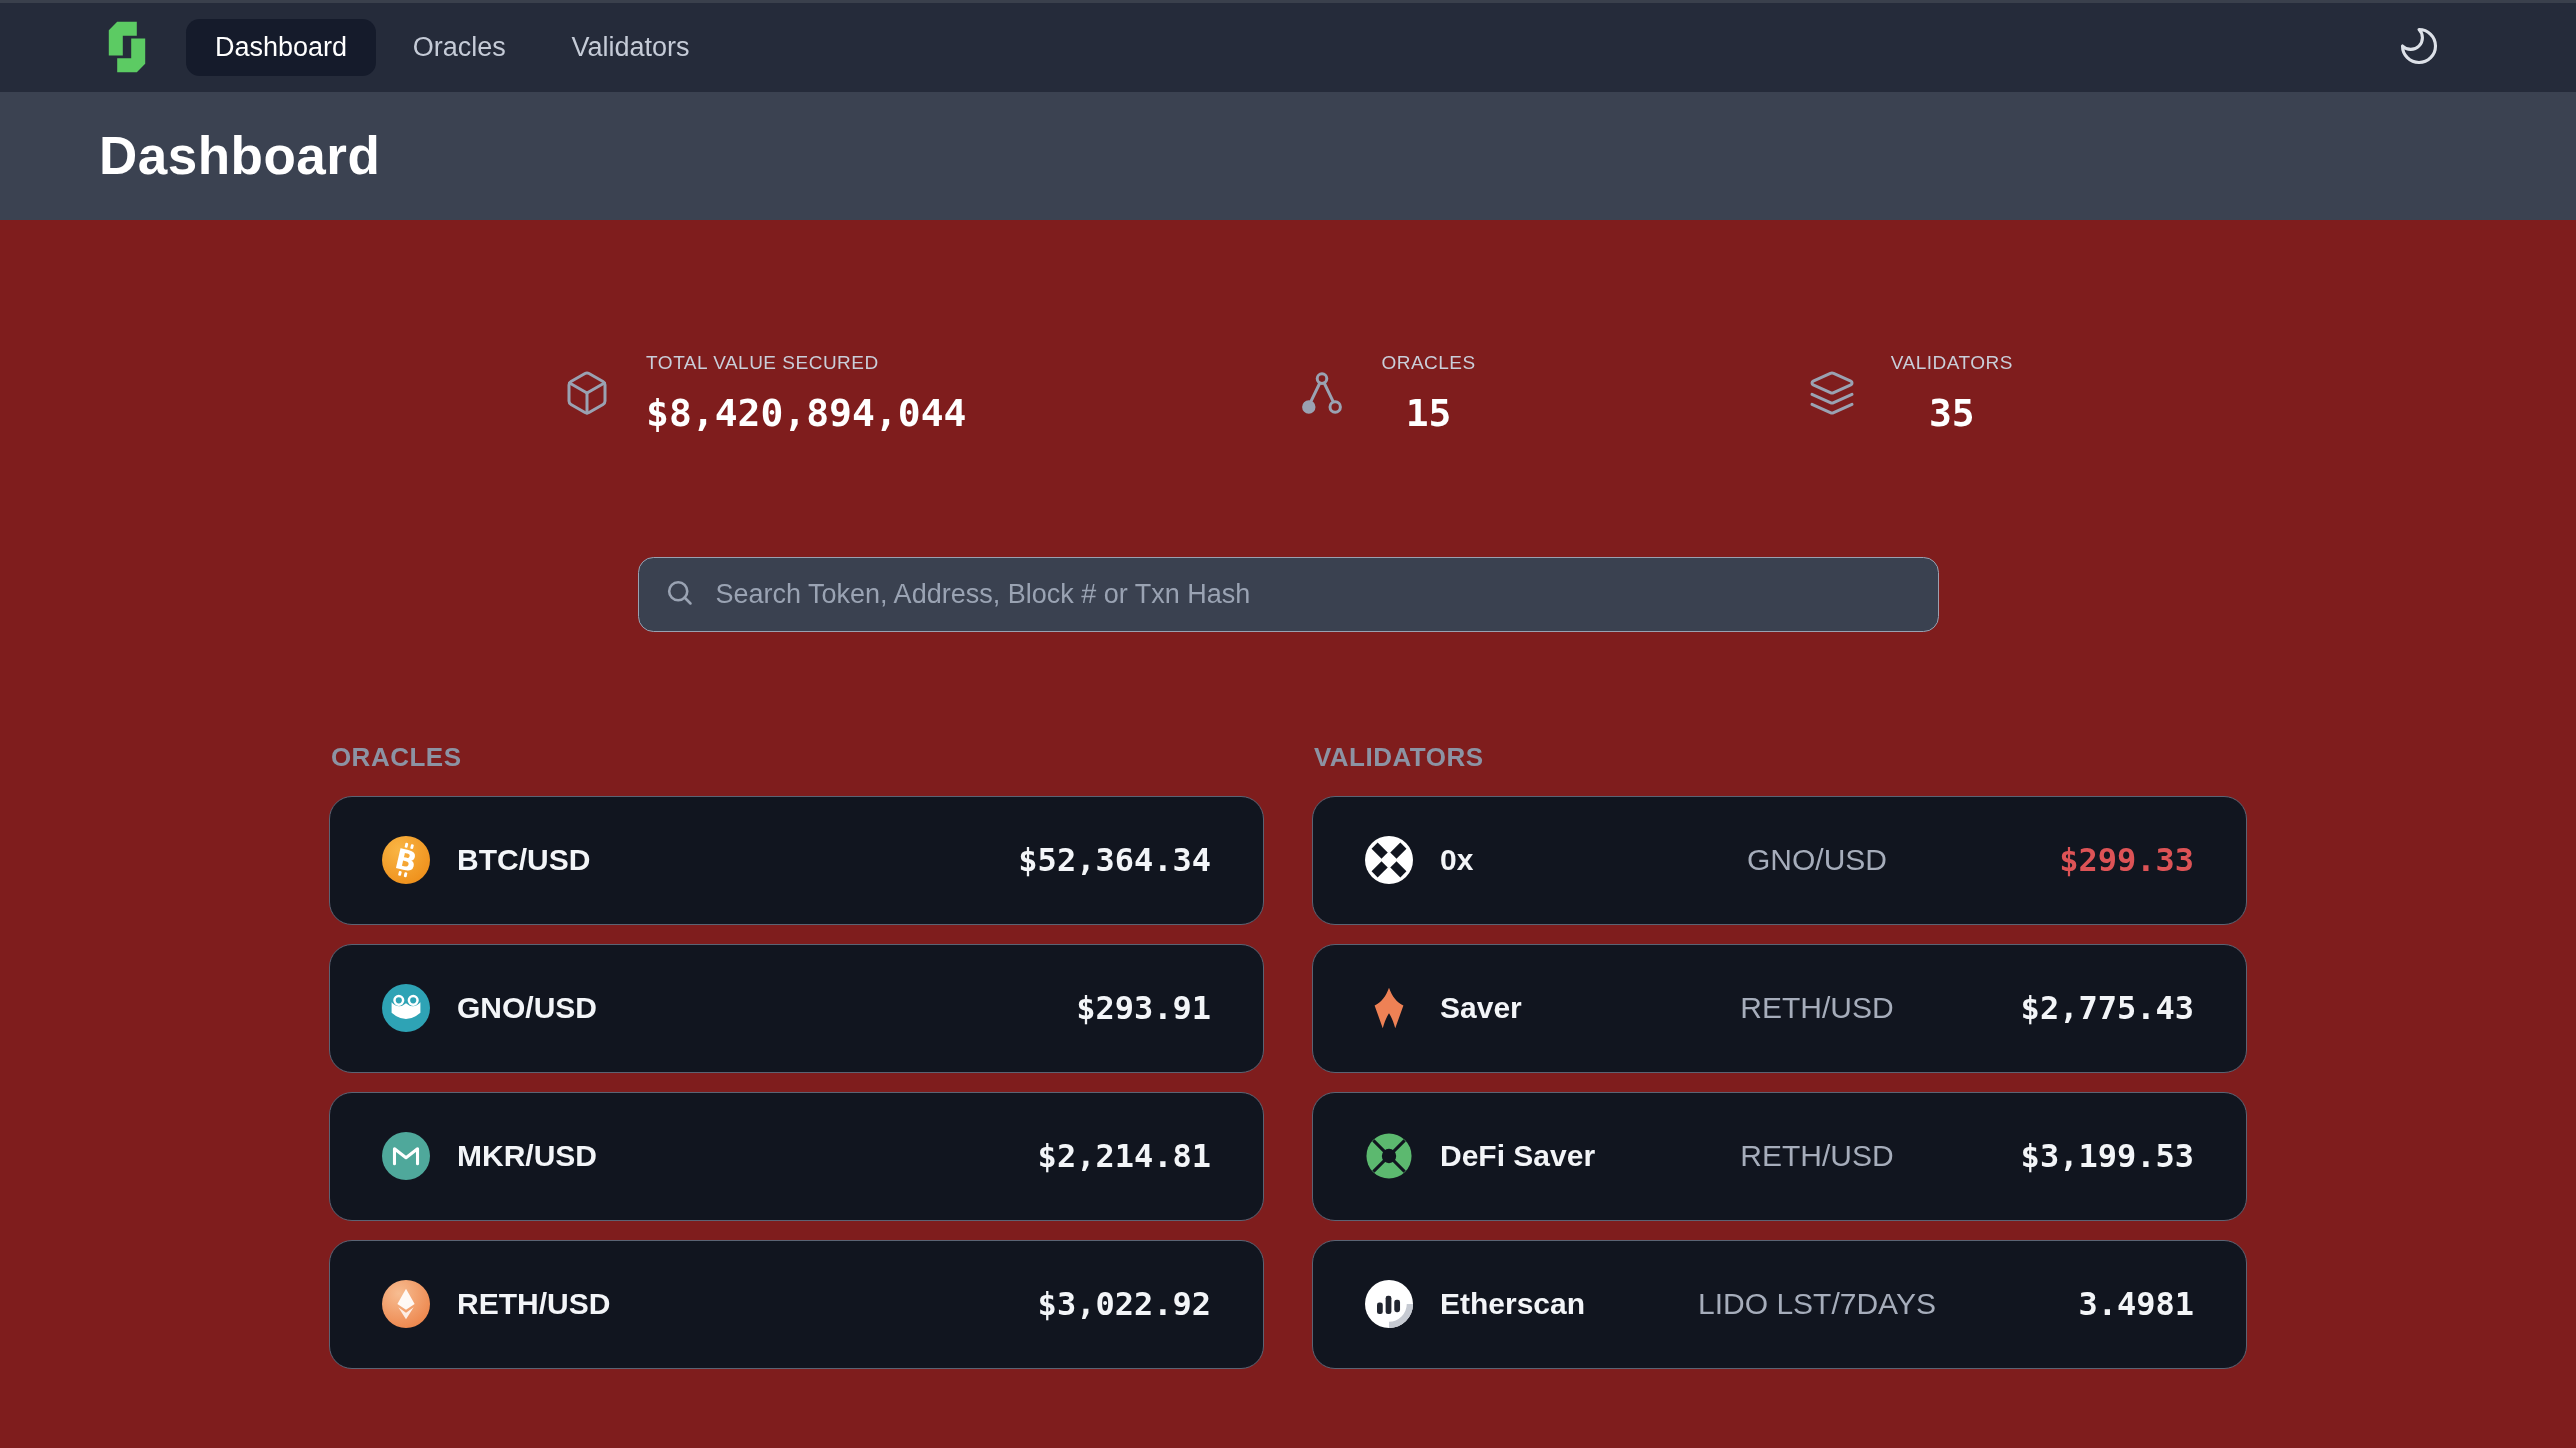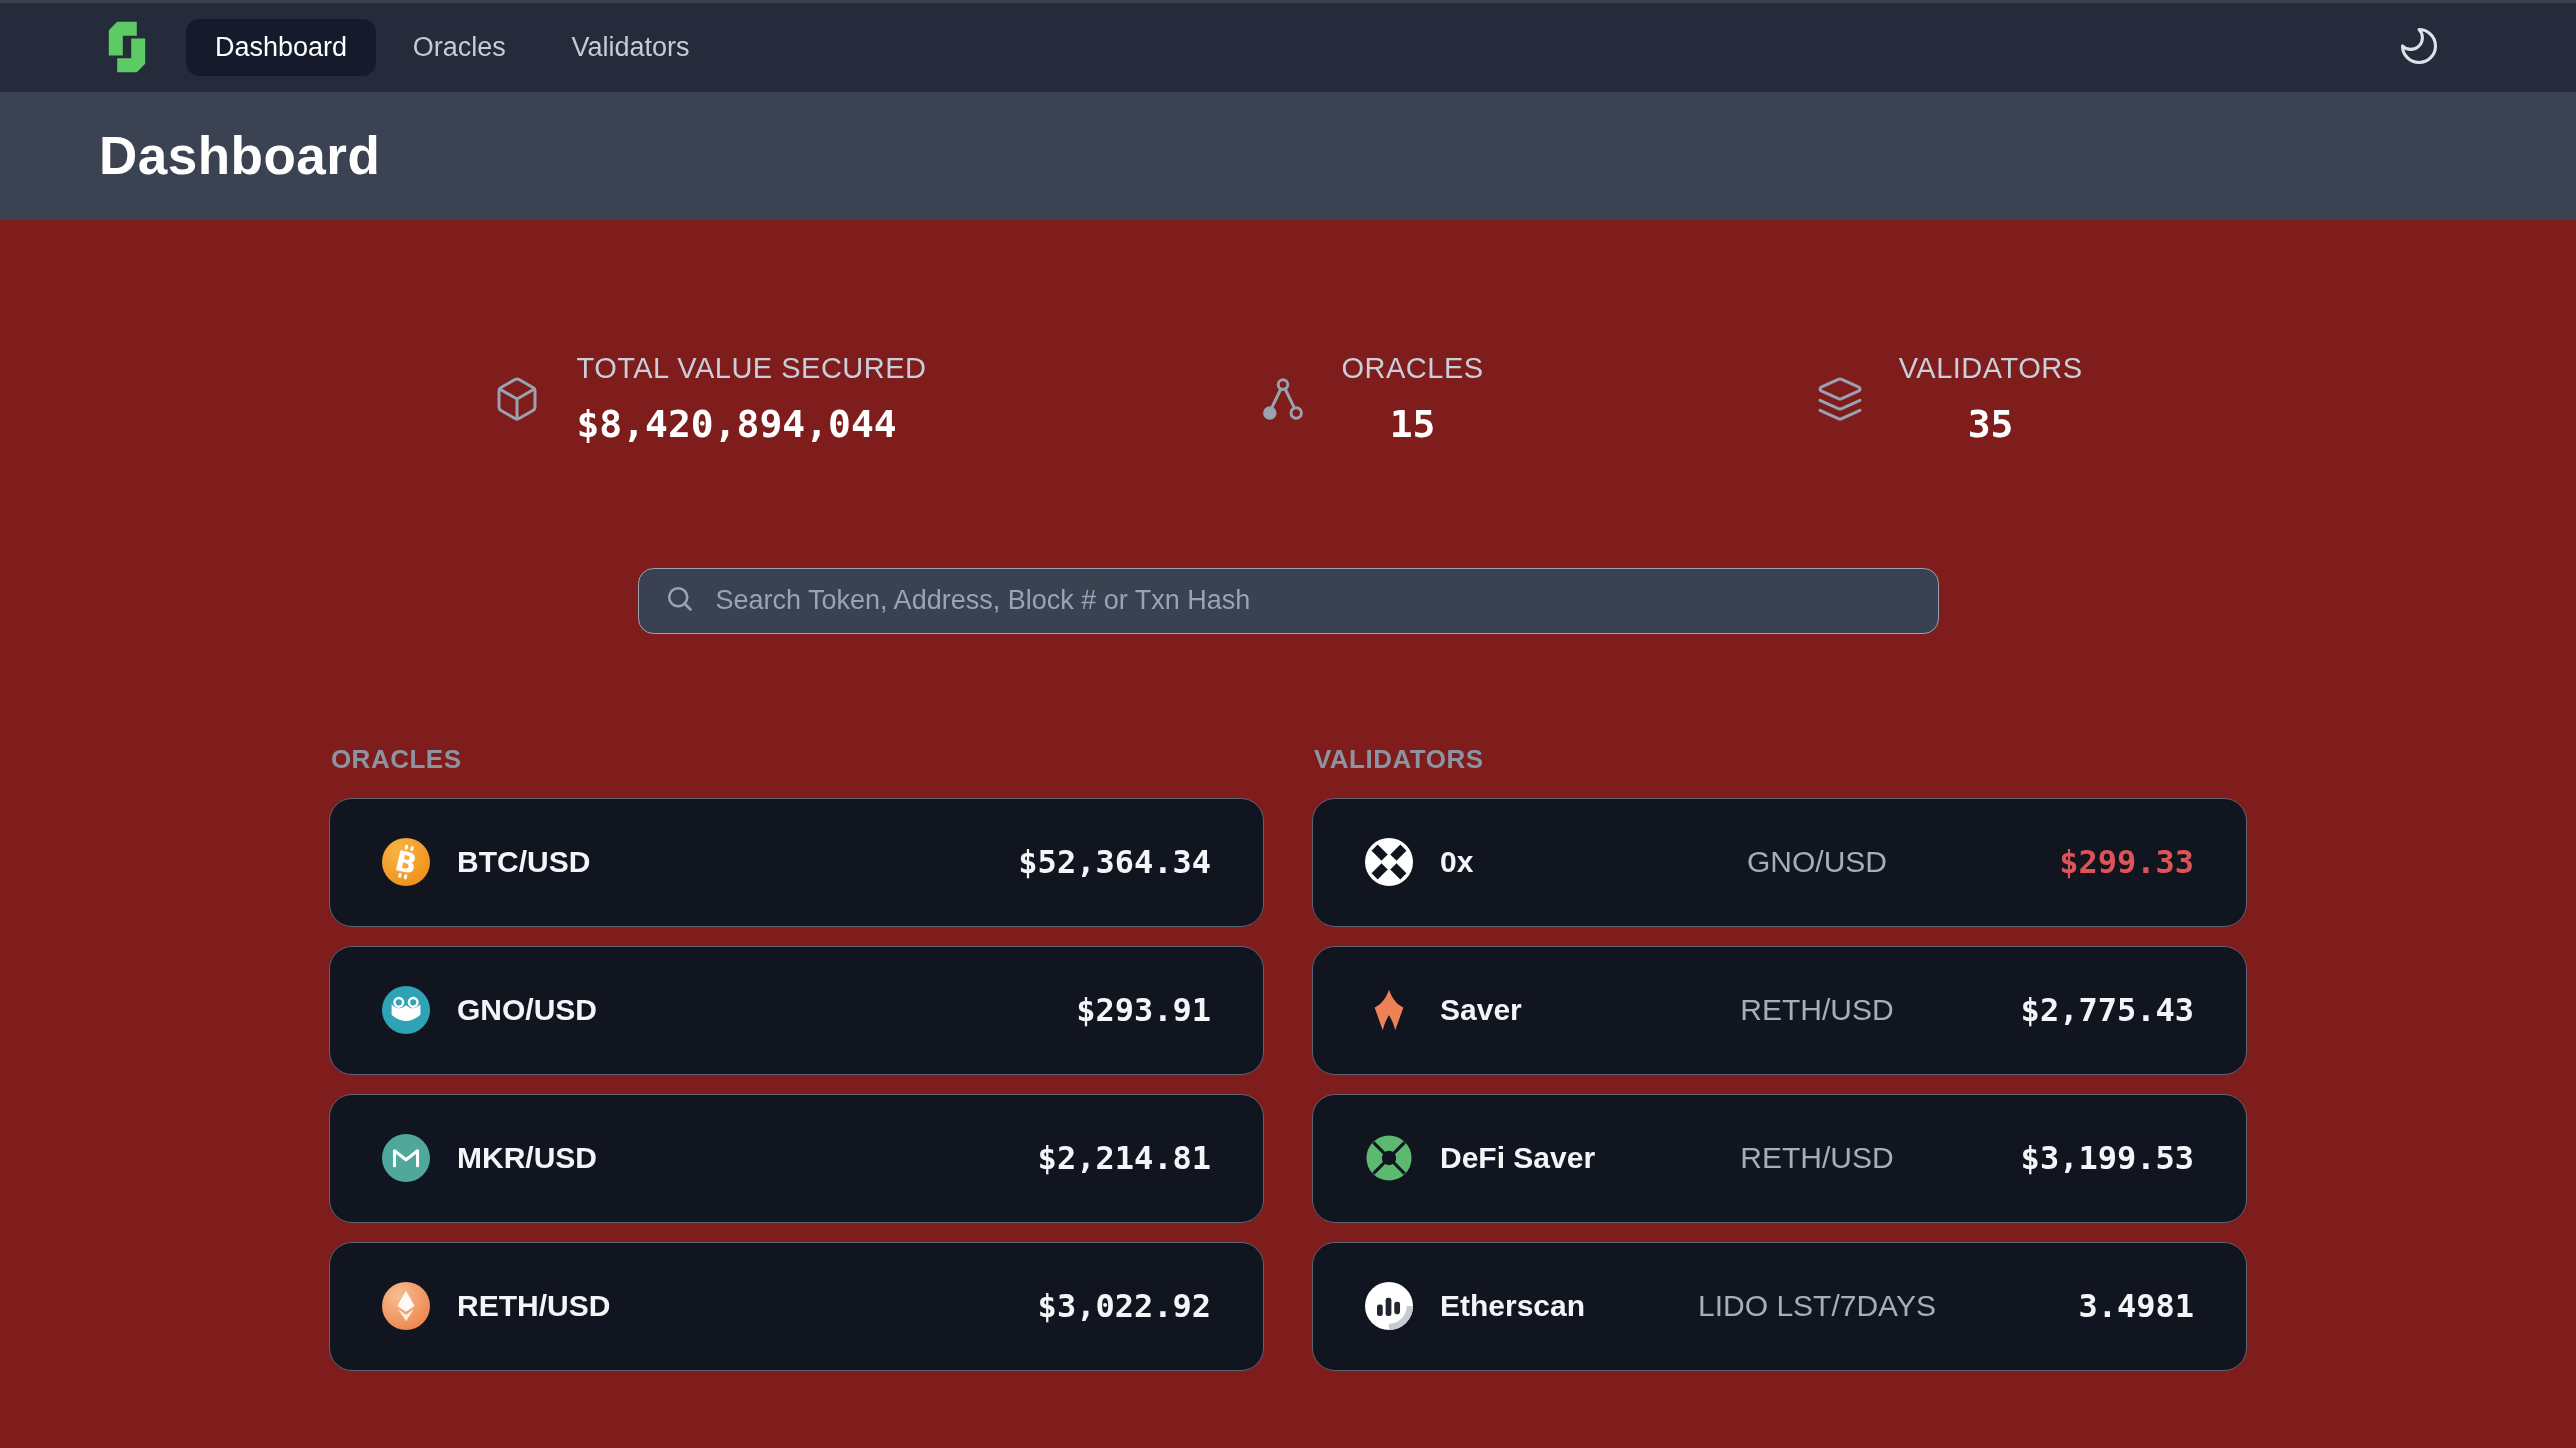--- a/index.html
+++ b/index.html
@@ -18,26 +18,26 @@
   .theme-btn{margin-left:auto;width:52px;height:52px;background:none;border:none;
              padding:0;cursor:pointer;display:flex;align-items:center;justify-content:center;}
   .theme-btn svg{width:44px;height:44px;transform:scaleX(-1);}
   
   .band{height:128px;background:#3b4251;display:flex;align-items:center;padding-left:99px;}
   .band h1{margin:0;font-size:53px;font-weight:700;color:#ffffff;letter-spacing:0.5px;}
   
   .stats{margin-top:133px;display:flex;justify-content:center;gap:332px;}
   .stat{display:flex;align-items:center;gap:35px;}
   .stat-icon{width:48px;height:48px;flex:none;}
-  .stat-label{font-size:29px;color:#c9ced9;letter-spacing:0.5px;line-height:1.1;}
+  .stat-label{font-size:19px;color:#c9ced9;letter-spacing:0.5px;line-height:1.1;}
   .stat-value{margin-top:20px;font-family:"DejaVu Sans Mono",monospace;font-weight:700;
               font-size:38px;color:#ffffff;line-height:1.05;}
   .stat.centered .stat-label,.stat.centered .stat-value{text-align:center;}
   
-  .search-wrap{width:1301px;margin:123px auto 0;box-sizing:border-box;height:66px;
+  .search-wrap{width:1301px;margin:123px auto 0;box-sizing:border-box;height:75px;
                border:1.9px solid #99a1b1;border-radius:15.4px;background:#3a4150;
                display:flex;align-items:center;gap:19px;padding:16px 25px;}
   .search-wrap svg{width:31px;height:31px;flex:none;}
   .search-wrap input{flex:1;background:transparent;border:none;outline:none;
                      font-family:"Liberation Sans",sans-serif;font-size:27px;color:#e8eaee;}
   .search-wrap input::placeholder{color:#9aa3b3;}
   
   .lists{width:1918px;margin:110px auto 0;display:grid;grid-template-columns:1fr 1fr;
          gap:48px;align-items:start;}
   .section-label{font-size:26px;color:#8c93a3;letter-spacing:0.5px;margin:0 0 23px 1.9px;}

